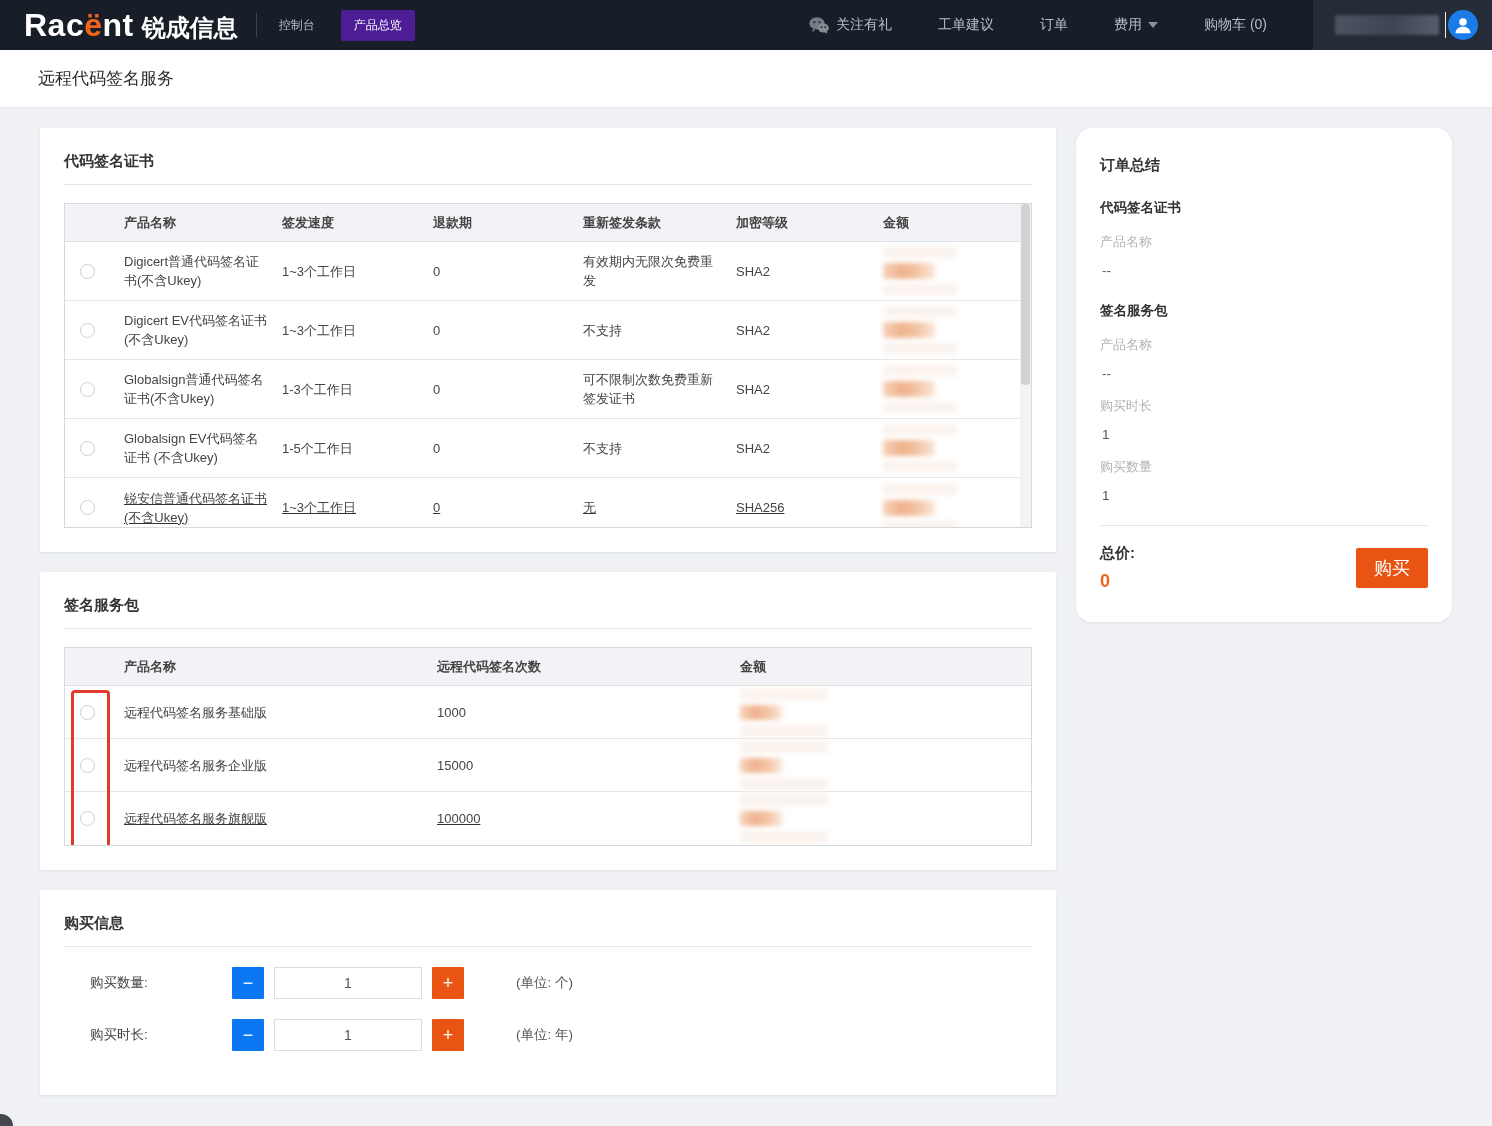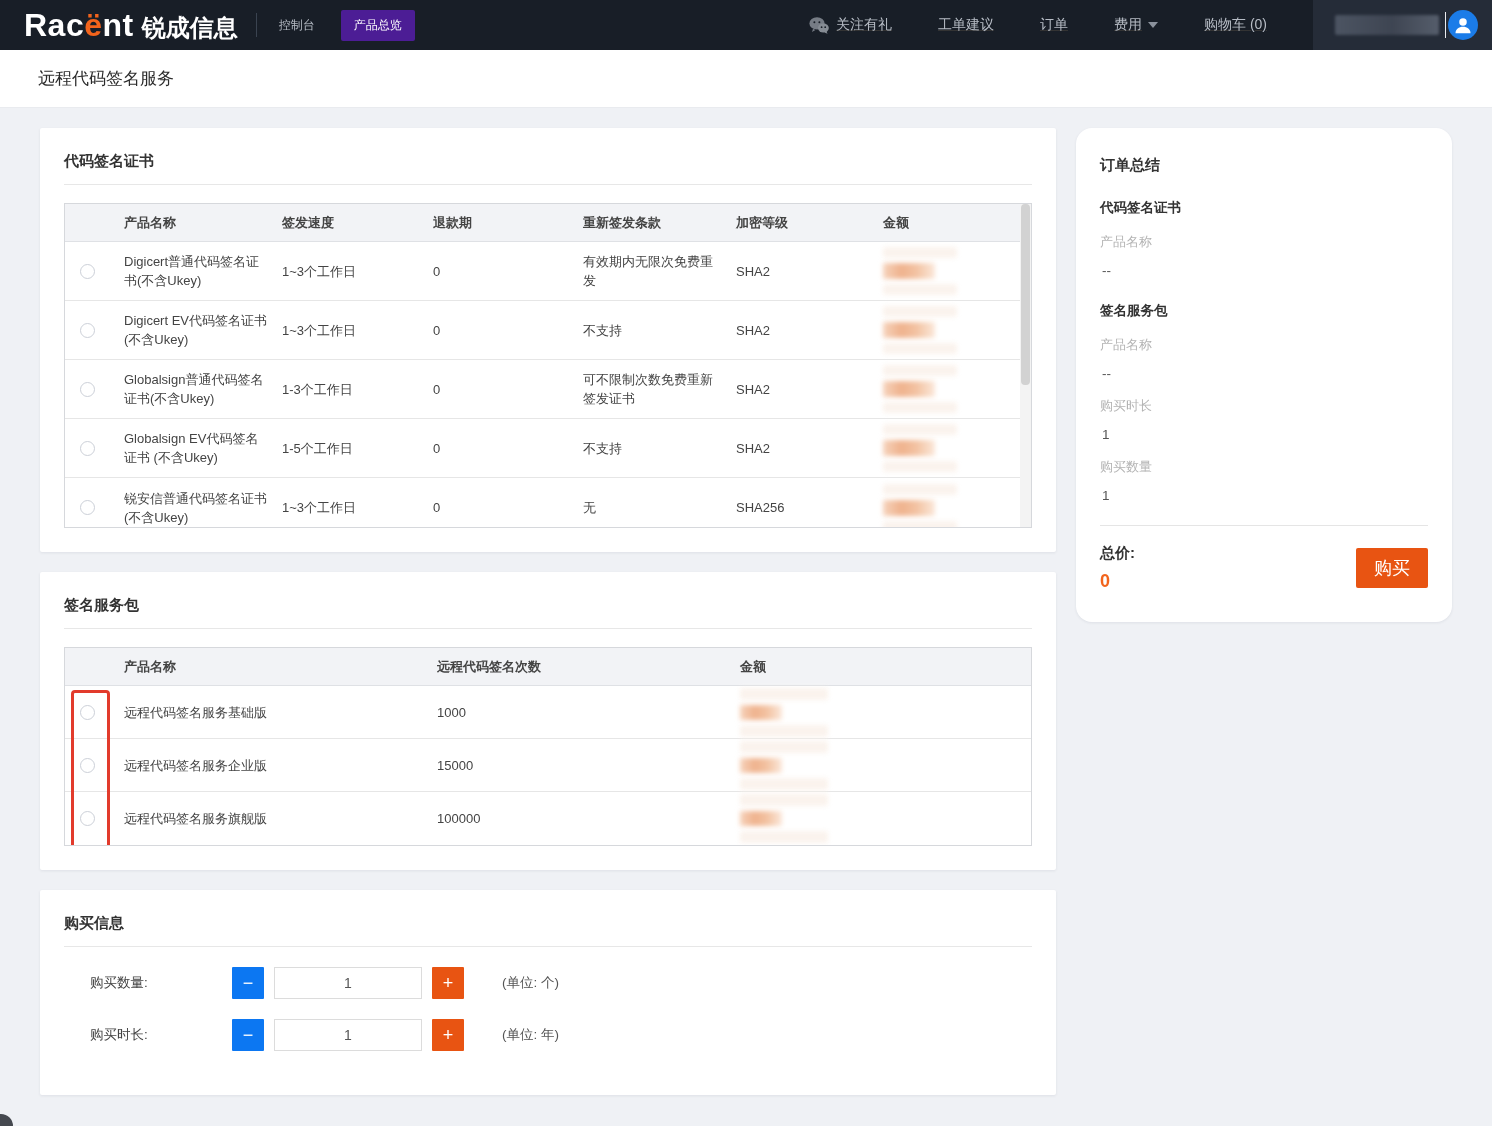--- a/index.html
+++ b/index.html
@@ -9,21 +9,21 @@
 
   
   .topbar { height:50px; background:#181e27; display:flex; align-items:center; }
   .brand { display:flex; align-items:baseline; padding:0 18px 0 24px; }
   .brand-en { font-size:32px; font-weight:bold; color:#fff; letter-spacing:.5px; }
   .brand-en .accent { color:#f2641c; }
   .brand-cn { font-size:24px; font-weight:bold; color:#fff; margin-left:8px; }
   .nav-sep { width:1px; height:24px; background:#3a4350; margin-right:22px; }
   .nav-item { color:#b7bdc6; font-size:12px; margin-right:26px; cursor:pointer;text-align:right; }
   .nav-item.btn-active { background:#4c1d95; color:#fff; padding:7px 13px; border-radius:2px; }
-  .topbar-right { margin-left:auto; display:flex; align-items:center; height:50px;text-decoration:underline; }
+  .topbar-right { margin-left:auto; display:flex; align-items:center; height:50px; }
   .tr-item { color:#b7bdc6; font-size:14px; margin-right:46px; display:flex; align-items:center; cursor:pointer; white-space:nowrap; }
   .caret { display:inline-block; width:0; height:0; border-left:5px solid transparent;
     border-right:5px solid transparent; border-top:6px solid #8a919c; margin-left:6px; }
   .wechat-ico { margin-right:7px; opacity:.85; }
   .user-panel { background:#252c38; height:50px; display:flex; align-items:center;
     padding:0 14px 0 22px; min-width:124px; }
   .user-blur { width:104px; height:20px; border-radius:2px;
     background:linear-gradient(90deg,#4c5462,#3e4552 55%,#555d6b); filter:blur(1.6px); }
   .user-caret { width:1px; height:26px; background:#e9ebef; margin:0 2px 0 6px; }
   .avatar { width:30px; height:30px; border-radius:50%; background:#1b7ce8;
@@ -40,21 +40,21 @@
   .col-right { width:376px; margin-left:20px; }
   .card { background:#fff; border-radius:2px; box-shadow:0 1px 3px rgba(30,40,60,.08);
     padding:24px; margin-bottom:20px; }
   .card-title { font-size:15px; font-weight:bold; color:#333; }
   .card-hr { border:none; border-top:1px solid #e7e7e7; margin:13px 0 18px 0; }
 
   
   .tbl { border:1px solid #d6d8dc; position:relative; overflow:hidden; }
   .tbl-cert { height:325px; }
   .trow { display:grid; align-items:center; border-bottom:1px solid #e6e6e6; background:#fff; }
-  .trow:last-child { border-bottom:none; }
+  .trow:last-child { border-bottom:none;text-decoration:underline; }
   .trow.head { background:#f2f3f6; font-weight:bold; font-size:13px; color:#333; border-bottom:1px solid #dfe1e5; }
   .g-cert { grid-template-columns:59px 158px 151px 150px 153px 147px 1fr; }
   .g-pkg  { grid-template-columns:59px 313px 303px 1fr; }
   .trow.head { height:38px; }
   .trow.body-cert { height:59px; }
   .trow.body-pkg { height:53px; }
   .cell { font-size:13px; color:#444; line-height:19px; padding-right:14px; }
   .cell.c-radio { display:flex; justify-content:center; }
   .radio { width:15px; height:15px; border-radius:50%; border:1px solid #ccd0d8; background:#fff; cursor:pointer; }
   
@@ -74,21 +74,21 @@
 
   
   .pi-row { display:flex; align-items:center; margin:20px 0 20px 26px; }
   .pi-label { width:142px; font-size:13.5px; color:#444; }
   .step-btn { width:32px; height:32px; border:none; color:#fff; font-size:18px; line-height:32px;
     text-align:center; cursor:pointer; border-radius:1px; }
   .step-minus { background:#0c77f2; }
   .step-plus { background:#e85412; }
   .qty-input { width:148px; height:32px; border:1px solid #dcdcdc; margin:0 10px;
     text-align:center; font-size:14px; color:#555; outline:none; }
-  .pi-unit { font-size:13.5px; color:#555; margin-left:38px; }
+  .pi-unit { font-size:13.5px; color:#555; margin-left:52px; }
 
   
   .sum-card { padding:28px 24px 30px 24px;border-radius:16px; }
   .sum-group-label { font-size:13.5px; font-weight:bold; color:#333; margin-top:24px; }
   .sum-field-label { font-size:13px; color:#b3b3b3; margin-top:16px; }
   .sum-field-value { font-size:13.5px; color:#555; margin-top:12px; padding-left:2px; }
   .sum-hr { border:none; border-top:1px solid #e5e5e5; margin:22px 0 18px 0; }
   .sum-total-row { display:flex; align-items:center; }
   .total-label { font-size:15px; font-weight:bold; color:#333; }
   .total-value { font-size:18px; font-weight:bold; color:#f2641c; margin-top:8px; }

